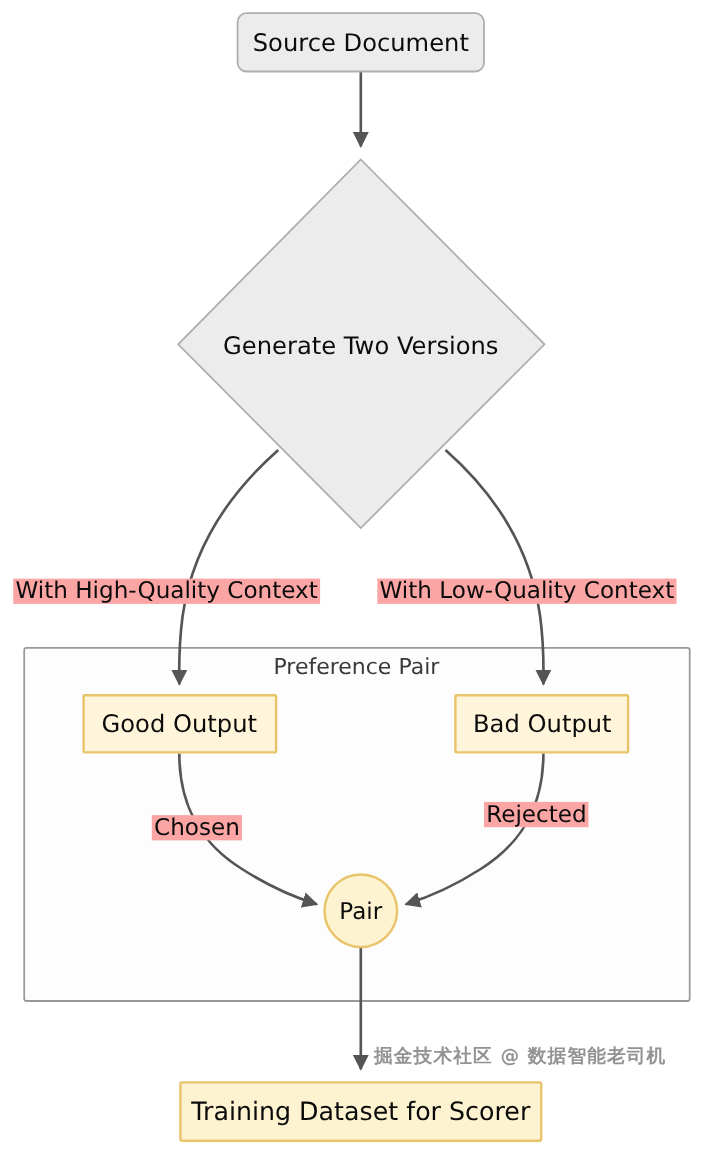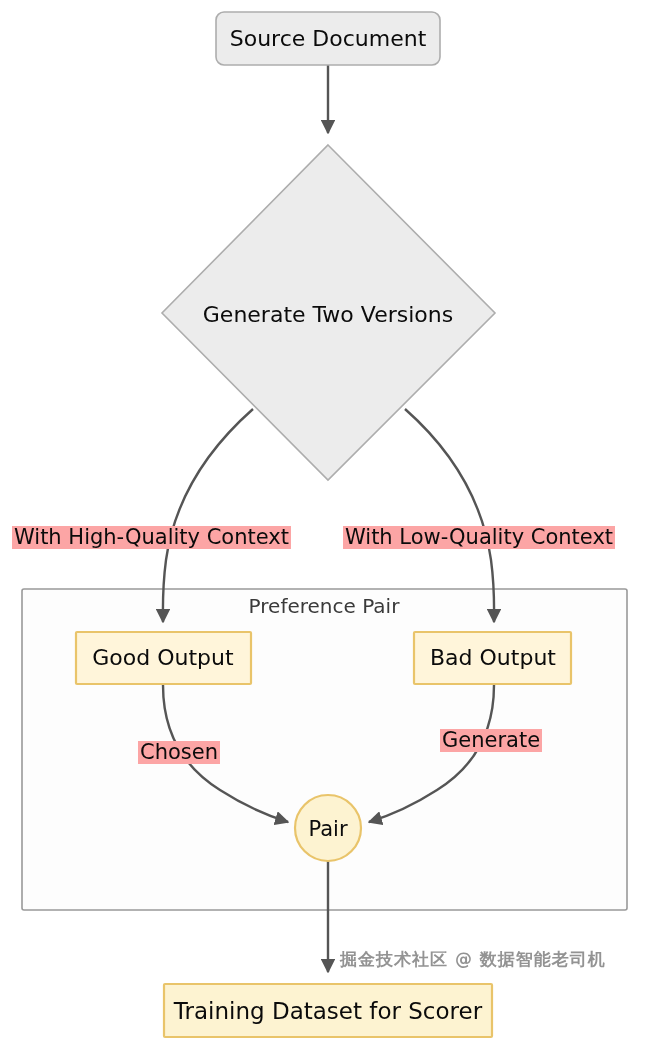--- a/index.html
+++ b/index.html
@@ -125,15 +125,15 @@
     <text class="node-label" x="328" y="1012" style="font-size:23px">Training Dataset for Scorer</text>
   </g>
 </svg>
 
 <div class="edge-label" style="left:12px; top:526px;">With High-Quality Context</div>
 
 <div class="edge-label" style="left:343px; top:526px;">With Low-Quality Context</div>
 
 <div class="edge-label" style="left:138px; top:729px;margin-top:12px;">Chosen</div>
 
-<div class="edge-label" style="left:440px; top:729px;">Generate</div>
+<div class="edge-label" style="left:440px; top:729px;">Rejected</div>
 
 <div class="watermark" style="left:340px; top:948px;font-weight:bold;">掘金技术社区 @ 数据智能老司机</div>
 
 </body></html>

